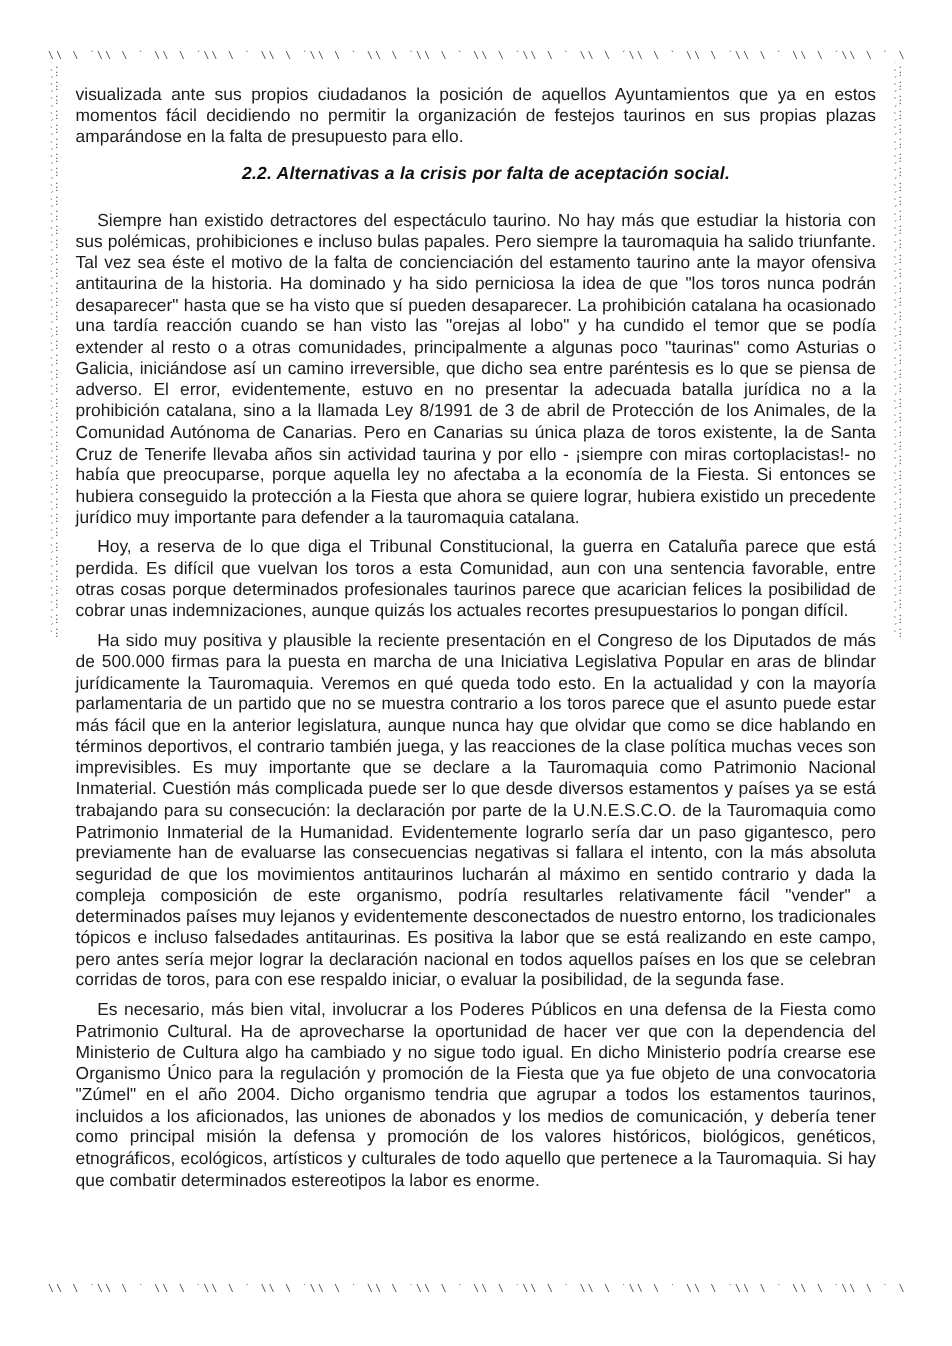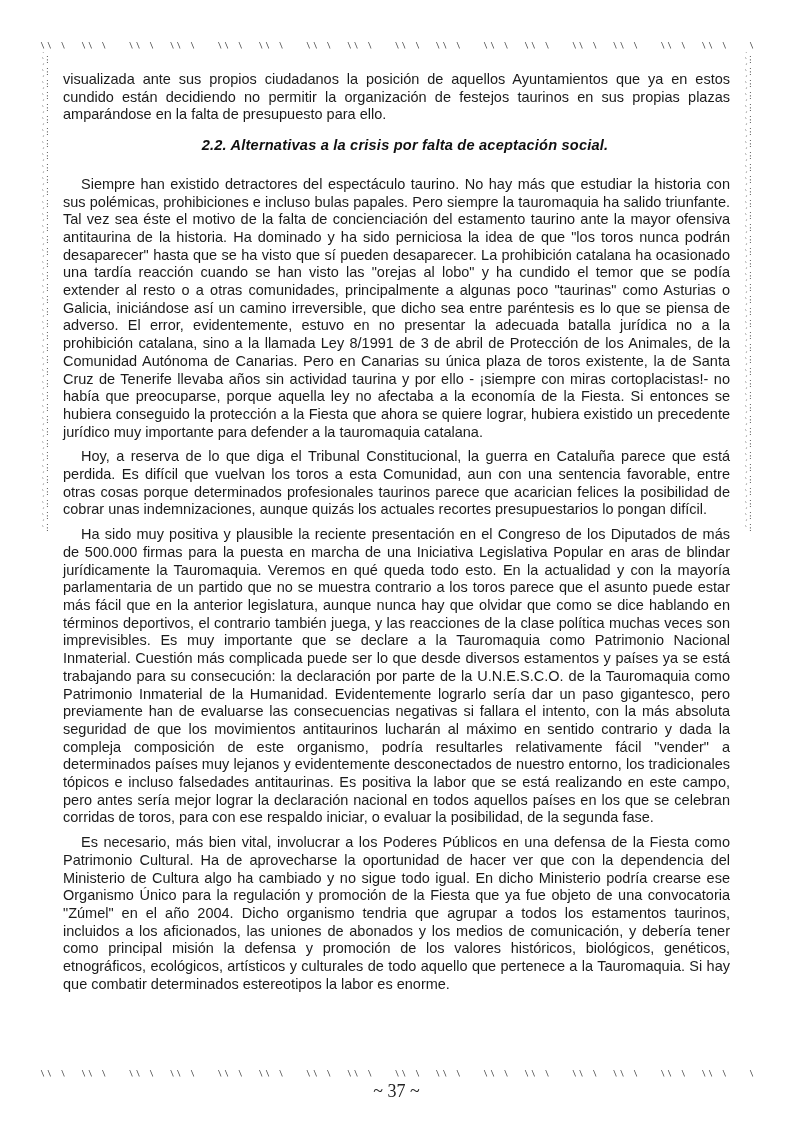--- a/index.html
+++ b/index.html
@@ -89,28 +89,27 @@
 <body>
 
 <div class="sheet">
 
   <div class="border-strip border-h border-top">\\ \ ´\\ \ ` \\ \ ´\\ \ ` \\ \ ´\\ \ ` \\ \ ´\\ \ ` \\ \ ´\\ \ ` \\ \ ´\\ \ ` \\ \ ´\\ \ ` \\ \ ´\\ \ ` \\ \ ´\\ \ ` \\ \ ´\\ \ ` \\ \ ´\\ \ ` \\ \ ´\\ \ ` \\ \ ´\\ \ ` \\ \ ´\\ \ ` \\ \ ´\\ \ ` \\ \ ´\\ \ ` \\ \ ´\\ \ ` \\ \ ´\\ \ ` </div>
   <div class="border-strip border-h border-bottom">\\ \ ´\\ \ ` \\ \ ´\\ \ ` \\ \ ´\\ \ ` \\ \ ´\\ \ ` \\ \ ´\\ \ ` \\ \ ´\\ \ ` \\ \ ´\\ \ ` \\ \ ´\\ \ ` \\ \ ´\\ \ ` \\ \ ´\\ \ ` \\ \ ´\\ \ ` \\ \ ´\\ \ ` \\ \ ´\\ \ ` \\ \ ´\\ \ ` \\ \ ´\\ \ ` \\ \ ´\\ \ ` \\ \ ´\\ \ ` \\ \ ´\\ \ ` </div>
   <div class="border-strip border-v border-left">´.`:'.´.`:'.´.`:'.´.`:'.´.`:'.´.`:'.´.`:'.´.`:'.´.`:'.´.`:'.´.`:'.´.`:'.´.`:'.´.`:'.´.`:'.´.`:'.´.`:'.´.`:'.´.`:'.´.`:'.´.`:'.´.`:'.´.`:'.´.`:'.´.`:'.´.`:'.´.`:'.´.`:'.´.`:'.´.`:'.´.`:'.´.`:'.´.`:'.´.`:'.´.`:'.´.`:'.´.`:'.´.`:'.´.`:'.´.`:'.</div>
   <div class="border-strip border-v border-right">´.`:'.´.`:'.´.`:'.´.`:'.´.`:'.´.`:'.´.`:'.´.`:'.´.`:'.´.`:'.´.`:'.´.`:'.´.`:'.´.`:'.´.`:'.´.`:'.´.`:'.´.`:'.´.`:'.´.`:'.´.`:'.´.`:'.´.`:'.´.`:'.´.`:'.´.`:'.´.`:'.´.`:'.´.`:'.´.`:'.´.`:'.´.`:'.´.`:'.´.`:'.´.`:'.´.`:'.´.`:'.´.`:'.´.`:'.´.`:'.</div>
 
   <div class="text-area">
-    <p class="continuation">visualizada ante sus propios ciudadanos la posición de aquellos Ayuntamientos que ya en estos cundido están decidiendo no permitir la organización de festejos taurinos en sus propias plazas amparándose en la falta de presupuesto para ello.</p>
+    <p class="continuation">visualizada ante sus propios ciudadanos la posición de aquellos Ayuntamientos que ya en estos momentos fácil decidiendo no permitir la organización de festejos taurinos en sus propias plazas amparándose en la falta de presupuesto para ello.</p>
 
     <h2 class="section-heading">2.2. Alternativas a la crisis por falta de aceptación social.</h2>
 
     <p>Siempre han existido detractores del espectáculo taurino. No hay más que estudiar la historia con sus polémicas, prohibiciones e incluso bulas papales. Pero siempre la tauromaquia ha salido triunfante. Tal vez sea éste el motivo de la falta de concienciación del estamento taurino ante la mayor ofensiva antitaurina de la historia. Ha dominado y ha sido perniciosa la idea de que "los toros nunca podrán desaparecer" hasta que se ha visto que sí pueden desaparecer. La prohibición catalana ha ocasionado una tardía reacción cuando se han visto las "orejas al lobo" y ha cundido el temor que se podía extender al resto o a otras comunidades, principalmente a algunas poco "taurinas" como Asturias o Galicia, iniciándose así un camino irreversible, que dicho sea entre paréntesis es lo que se piensa de adverso. El error, evidentemente, estuvo en no presentar la adecuada batalla jurídica no a la prohibición catalana, sino a la llamada Ley 8/1991 de 3 de abril de Protección de los Animales, de la Comunidad Autónoma de Canarias. Pero en Canarias su única plaza de toros existente, la de Santa Cruz de Tenerife llevaba años sin actividad taurina y por ello - ¡siempre con miras cortoplacistas!- no había que preocuparse, porque aquella ley no afectaba a la economía de la Fiesta. Si entonces se hubiera conseguido la protección a la Fiesta que ahora se quiere lograr, hubiera existido un precedente jurídico muy importante para defender a la tauromaquia catalana.</p>
 
     <p>Hoy, a reserva de lo que diga el Tribunal Constitucional, la guerra en Cataluña parece que está perdida. Es difícil que vuelvan los toros a esta Comunidad, aun con una sentencia favorable, entre otras cosas porque determinados profesionales taurinos parece que acarician felices la posibilidad de cobrar unas indemnizaciones, aunque quizás los actuales recortes presupuestarios lo pongan difícil.</p>
 
     <p>Ha sido muy positiva y plausible la reciente presentación en el Congreso de los Diputados de más de 500.000 firmas para la puesta en marcha de una Iniciativa Legislativa Popular en aras de blindar jurídicamente la Tauromaquia. Veremos en qué queda todo esto. En la actualidad y con la mayoría parlamentaria de un partido que no se muestra contrario a los toros parece que el asunto puede estar más fácil que en la anterior legislatura, aunque nunca hay que olvidar que como se dice hablando en términos deportivos, el contrario también juega, y las reacciones de la clase política muchas veces son imprevisibles. Es muy importante que se declare a la Tauromaquia como Patrimonio Nacional Inmaterial. Cuestión más complicada puede ser lo que desde diversos estamentos y países ya se está trabajando para su consecución: la declaración por parte de la U.N.E.S.C.O. de la Tauromaquia como Patrimonio Inmaterial de la Humanidad. Evidentemente lograrlo sería dar un paso gigantesco, pero previamente han de evaluarse las consecuencias negativas si fallara el intento, con la más absoluta seguridad de que los movimientos antitaurinos lucharán al máximo en sentido contrario y dada la compleja composición de este organismo, podría resultarles relativamente fácil "vender" a determinados países muy lejanos y evidentemente desconectados de nuestro entorno, los tradicionales tópicos e incluso falsedades antitaurinas. Es positiva la labor que se está realizando en este campo, pero antes sería mejor lograr la declaración nacional en todos aquellos países en los que se celebran corridas de toros, para con ese respaldo iniciar, o evaluar la posibilidad, de la segunda fase.</p>
 
     <p>Es necesario, más bien vital, involucrar a los Poderes Públicos en una defensa de la Fiesta como Patrimonio Cultural. Ha de aprovecharse la oportunidad de hacer ver que con la dependencia del Ministerio de Cultura algo ha cambiado y no sigue todo igual. En dicho Ministerio podría crearse ese Organismo Único para la regulación y promoción de la Fiesta que ya fue objeto de una convocatoria "Zúmel" en el año 2004. Dicho organismo tendria que agrupar a todos los estamentos taurinos, incluidos a los aficionados, las uniones de abonados y los medios de comunicación, y debería tener como principal misión la defensa y promoción de los valores históricos, biológicos, genéticos, etnográficos, ecológicos, artísticos y culturales de todo aquello que pertenece a la Tauromaquia. Si hay que combatir determinados estereotipos la labor es enorme.</p>
   </div>
 
-  <div class="page-number">~ 37 ~</div>
 
 </div>
 
 </body></html>

